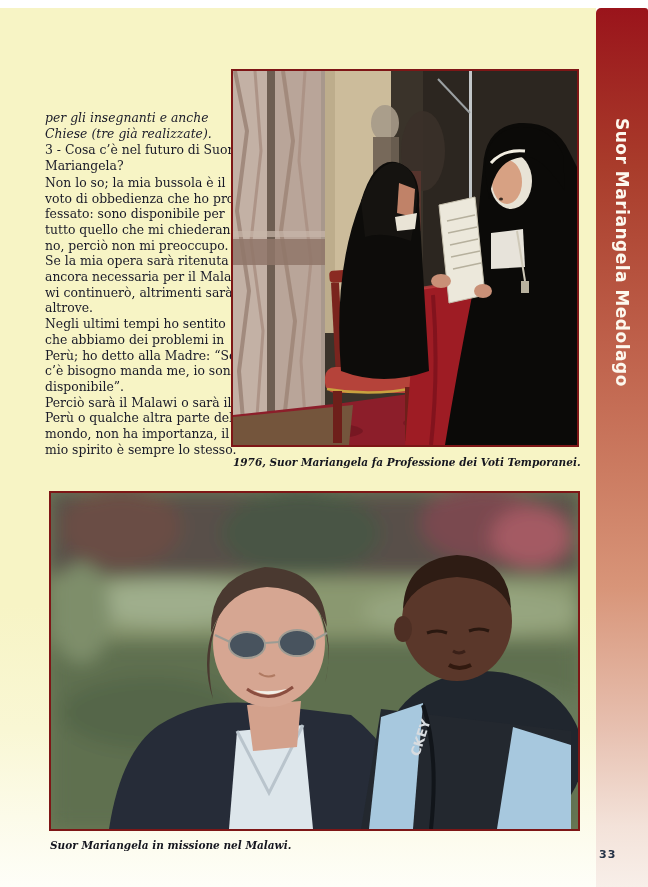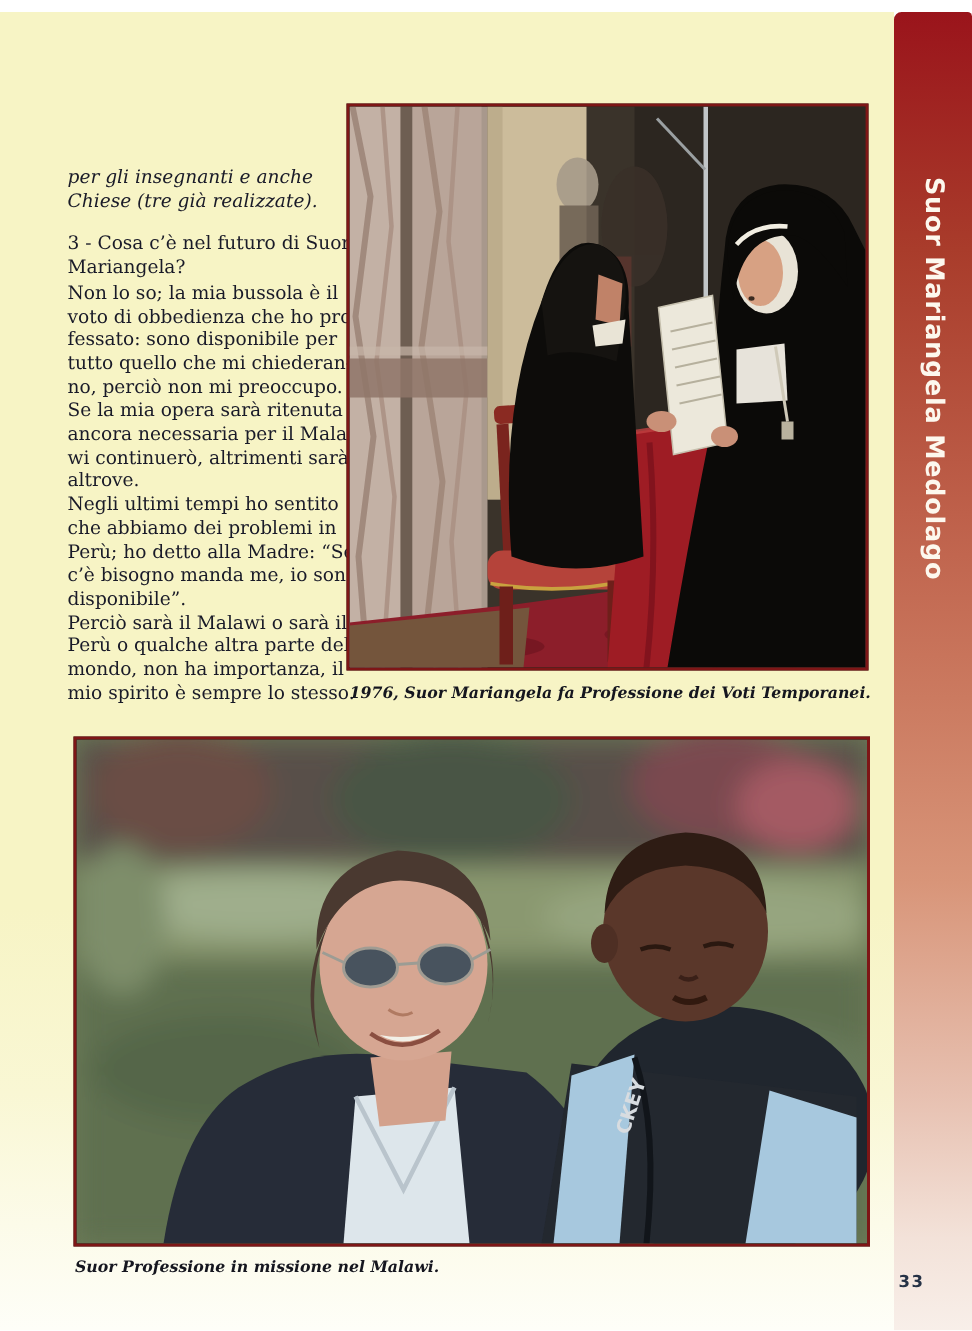--- a/index.html
+++ b/index.html
@@ -20,21 +20,21 @@
   }
   .sidebar-title{
     position:absolute;top:110px;left:50%;transform:translateX(-50%);
     writing-mode:vertical-rl;
     font-family:"DejaVu Sans", sans-serif;font-weight:bold;font-size:17px;
     color:#FDF8EE;letter-spacing:0.5px;white-space:nowrap;
   }
   
   .article{position:absolute;left:45px;top:110px;width:192px;color:#191A28;}
   .article p{margin:0;font-size:12.4px;line-height:15.7px;white-space:pre;}
-  .article p.intro{font-style:italic;margin-bottom:13px;}
+  .article p.intro{font-style:italic;margin-bottom:1px;}
   .article p.question{font-style:normal;margin-bottom:1px;}
   .article p.answer{}
   
   .photo{position:absolute;border:2px solid #7E1616;box-sizing:border-box;overflow:hidden;background:#2E2820;}
   .photo-top{left:231px;top:69px;width:348px;height:378px;}
   .photo-bottom{left:49px;top:491px;width:531px;height:340px;}
   .photo svg{display:block;}
   .caption{
     position:absolute;font-family:"DejaVu Serif", serif;font-style:italic;font-weight:bold;
     font-size:10.5px;color:#15161F;white-space:nowrap;
@@ -237,17 +237,17 @@
         <path d="M398,172 Q408,178 420,172" stroke="#31190F" stroke-width="4" fill="none"></path>
         <path d="M330,216 L520,238 L520,336 L310,336 Z" fill="#23282F"></path>
         <polygon points="330,224 372,210 362,336 318,336" fill="#A7C8DE"></polygon>
         <polygon points="462,234 520,252 520,336 446,336" fill="#A7C8DE"></polygon>
         <path d="M372,212 Q388,260 380,336" stroke="#11151A" stroke-width="4" fill="none"></path>
         <text x="368" y="264" font-family="DejaVu Sans, sans-serif" font-size="13" font-weight="bold" fill="#D8DCE0" transform="rotate(-72 368 264)">CKEY</text>
       </g>
     </svg>
   </figure>
 
-  <div class="caption caption-bottom">Suor Professione in missione nel Malawi.</div>
+  <div class="caption caption-bottom">Suor Mariangela in missione nel Malawi.</div>
 
   <div class="page-number">33</div>
 
 </div>
 
 </body></html>

